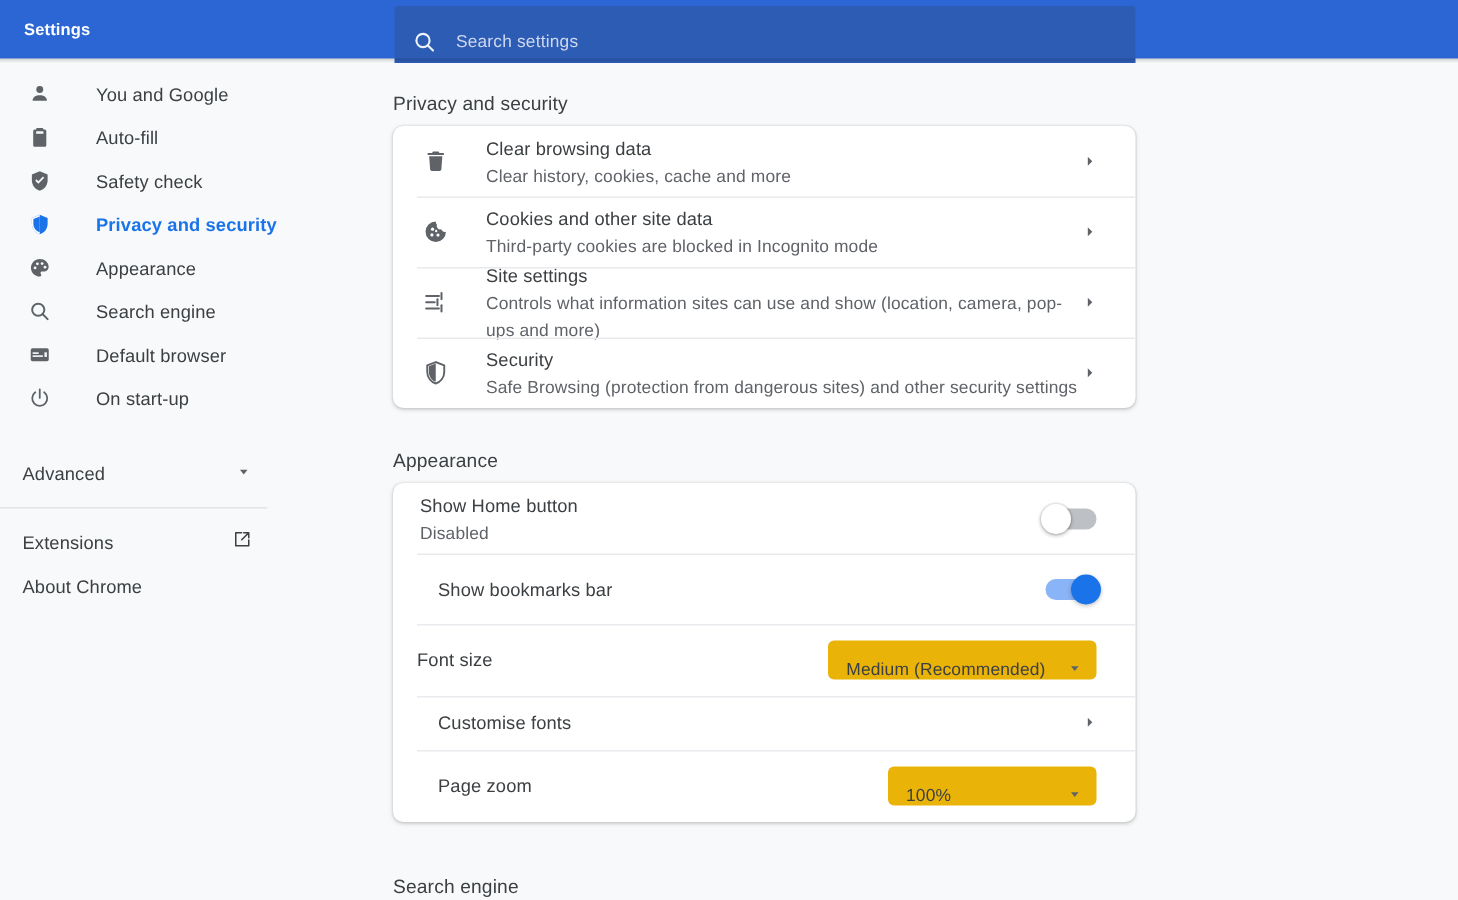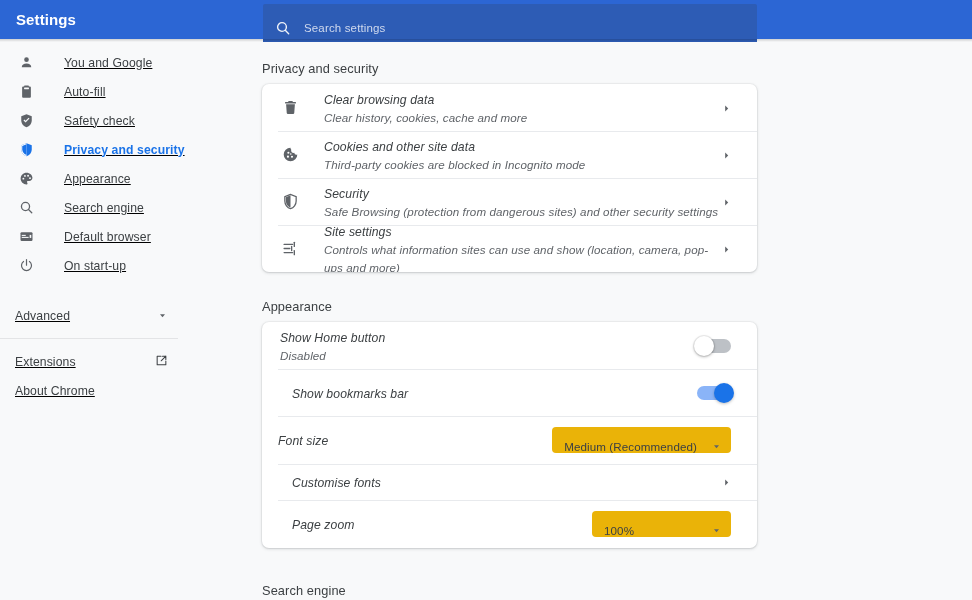--- a/index.html
+++ b/index.html
@@ -25,21 +25,21 @@
   }
   .topbar-shadow {
     position: absolute;
     top: 39px; left: 0;
     width: 972px; height: 3px;
     background: linear-gradient(to bottom, rgba(0,0,0,0.17), rgba(0,0,0,0.0));
   }
   .app-title {
     position: absolute;
     left: 16px;
-    font-size: 15px;
+    font-size: 11px;
     color: #ffffff;
     font-weight: bold;
     letter-spacing: 0.1px;
   }
   .search-box {
     position: absolute;
     left: 263px;
     top: 4px;
     width: 494px;
     height: 48px;
@@ -58,21 +58,20 @@
   }
 
   
   .sidebar {
     position: absolute;
     top: 42px; left: 0;
     width: 232px;
     height: 428px;
     background: #f8f9fa;
     padding-top: 6px;
-    text-decoration: underline;
   }
   .nav-item {
     display: flex;
     align-items: center;
     height: 29px;
     padding-left: 17px;
     cursor: pointer;
     color: #3c4043;
   }
   .nav-item .nav-icon {
@@ -153,21 +152,21 @@
     height: 1px;
     background: #e8eaed;
   }
   .row-icon {
     width: 20px; height: 20px;
     flex: 0 0 20px;
     display: flex; align-items: center; justify-content: center;
     margin-left: 2px;
   }
   .row-icon svg { display: block; }
-  .row-text { margin-left: 24px; flex: 1 1 auto; min-width: 0; font-style: italic; }
+  .row-text { margin-left: 24px; flex: 1 1 auto; min-width: 0; }
   .row-title {
     font-size: 12.2px;
     color: #3c4043;
     letter-spacing: 0.1px;
     line-height: 16px;
   }
   .row-sub {
     font-size: 11.6px;
     color: #5f6368;
     letter-spacing: 0.1px;
@@ -398,58 +397,58 @@
       </span>
       <span class="row-arrow">
         <svg width="9" height="9" viewBox="0 0 24 24" fill="#5f6368">
             <path d="M8.5 4l8 8-8 8z"></path>
           </svg>
       </span>
     </div>
 
     <div class="row">
       <span class="row-icon">
-        <svg width="17" height="17" viewBox="0 0 24 24">
-          <path d="M12 1.9 4 5.1v6.2c0 5 3.4 9.7 8 10.8 4.6-1.1 8-5.8 8-10.8V5.1z" fill="none" stroke="#5f6368" stroke-width="1.8"></path>
-          <path d="M12 3.3 5.5 5.9v5.4c0 4.2 2.8 8.2 6.5 9.2z" fill="#5f6368"></path>
-        </svg>
-      </span>
-      <span class="row-text">
-        <span class="row-title">Security</span><br>
-        <span class="row-sub">Safe Browsing (protection from dangerous sites) and other security settings</span>
-      </span>
-      <span class="row-arrow">
-        <svg width="9" height="9" viewBox="0 0 24 24" fill="#5f6368">
-            <path d="M8.5 4l8 8-8 8z"></path>
-          </svg>
-      </span>
-    </div>
-
-    <div class="row">
-      <span class="row-icon">
         <svg width="17" height="17" viewBox="0 0 24 24" fill="none" stroke="#5f6368" stroke-width="1.9" stroke-linecap="round">
           <line x1="3" y1="6.2" x2="15" y2="6.2"></line>
           <line x1="3" y1="12" x2="11" y2="12"></line>
           <line x1="3" y1="17.8" x2="15" y2="17.8"></line>
           <line x1="17.4" y1="3.3" x2="17.4" y2="9.1"></line>
           <line x1="13.6" y1="9.1" x2="13.6" y2="14.9"></line>
           <line x1="17.4" y1="14.9" x2="17.4" y2="20.7"></line>
         </svg>
       </span>
       <span class="row-text">
         <span class="row-title">Site settings</span><br>
         <span class="row-sub">Controls what information sites can use and show (location, camera, pop-ups and more)</span>
       </span>
       <span class="row-arrow">
         <svg width="9" height="9" viewBox="0 0 24 24" fill="#5f6368">
             <path d="M8.5 4l8 8-8 8z"></path>
           </svg>
       </span>
     </div>
 
+    <div class="row">
+      <span class="row-icon">
+        <svg width="17" height="17" viewBox="0 0 24 24">
+          <path d="M12 1.9 4 5.1v6.2c0 5 3.4 9.7 8 10.8 4.6-1.1 8-5.8 8-10.8V5.1z" fill="none" stroke="#5f6368" stroke-width="1.8"></path>
+          <path d="M12 3.3 5.5 5.9v5.4c0 4.2 2.8 8.2 6.5 9.2z" fill="#5f6368"></path>
+        </svg>
+      </span>
+      <span class="row-text">
+        <span class="row-title">Security</span><br>
+        <span class="row-sub">Safe Browsing (protection from dangerous sites) and other security settings</span>
+      </span>
+      <span class="row-arrow">
+        <svg width="9" height="9" viewBox="0 0 24 24" fill="#5f6368">
+            <path d="M8.5 4l8 8-8 8z"></path>
+          </svg>
+      </span>
+    </div>
+
   </div>
 
   <div class="section-heading" style="top:257px;">Appearance</div>
 
   <div class="card" style="top:280px;">
 
 
     <div class="row">
       <span class="row-text" style="margin-left:2px;">
         <span class="row-title">Show Home button</span><br>

